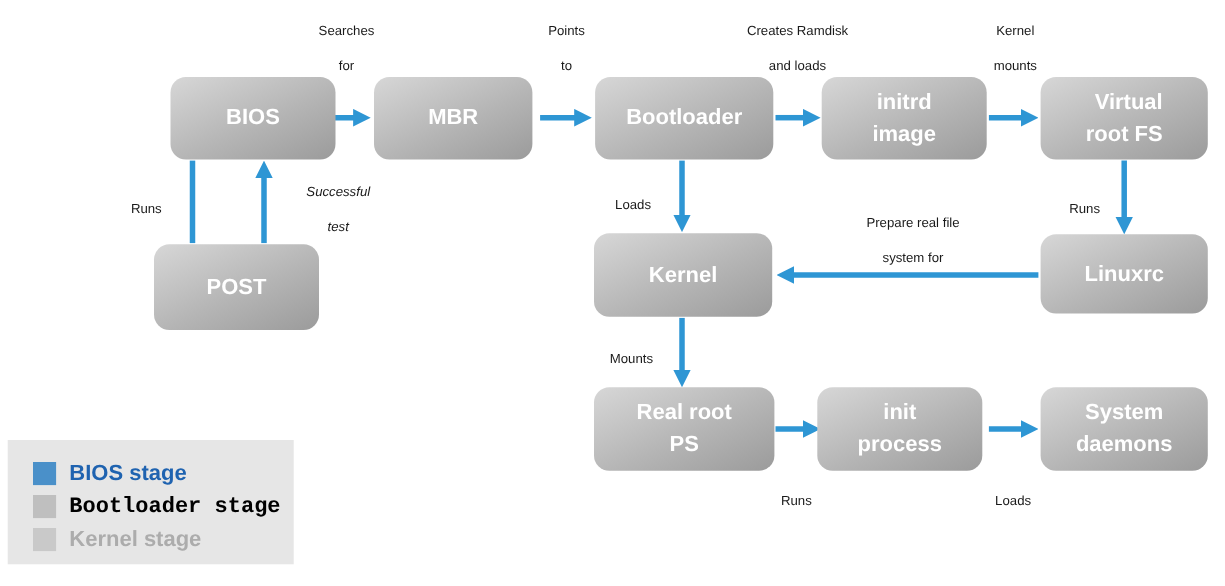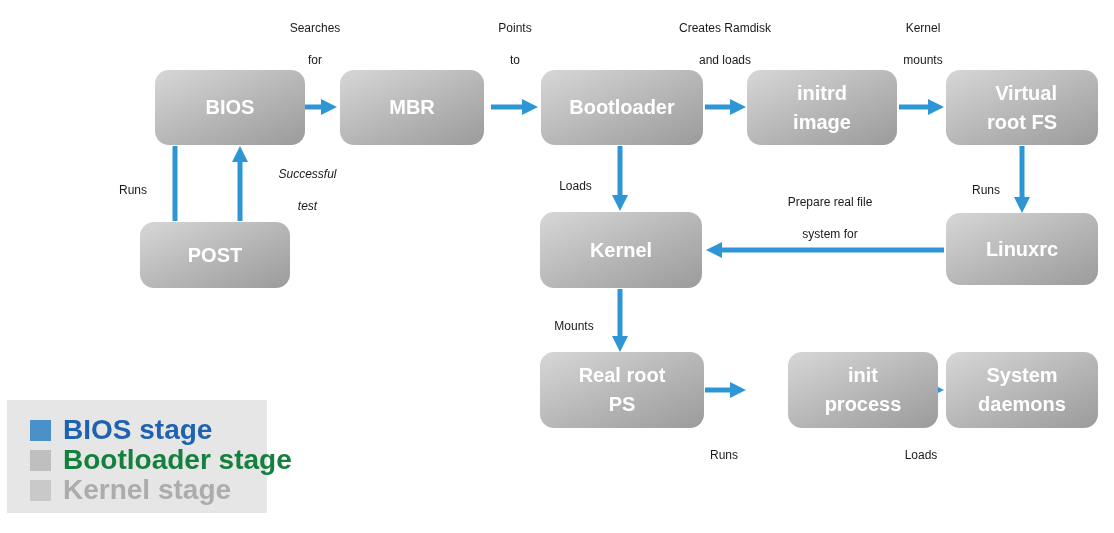--- a/index.html
+++ b/index.html
@@ -59,21 +59,21 @@
     align-items: center;
     height: 30px;
   }
   .legend-swatch {
     width: 21px; height: 21px;
     margin-right: 12px;
     flex: 0 0 auto;
   }
   .legend-label {
     font-weight: bold;
-    font-size: 28px;
+    font-size: 20px;
     white-space: nowrap;
   }
 </style>
 </head>
 <body>
 
 <div class="stage">
 
   <svg class="edges" viewBox="0 0 1114 533">
     <defs>
@@ -106,35 +106,35 @@
   </div>
   <div class="node" style="left:747px; top:70px; width:150px; height:75px;">
     <span>initrd
 image</span>
   </div>
   <div class="node" style="left:946px; top:70px; width:152px; height:75px;text-align:right;">
     <span>Virtual
 root FS</span>
   </div>
 
-  <div class="node" style="left:140px; top:222px; width:150px; height:66px;">
+  <div class="node" style="left:140px; top:222px; width:150px; height:78px;">
     <span>POST</span>
   </div>
   <div class="node" style="left:540px; top:212px; width:162px; height:76px;">
     <span>Kernel</span>
   </div>
   <div class="node" style="left:946px; top:213px; width:152px; height:72px;">
     <span>Linuxrc</span>
   </div>
 
   <div class="node" style="left:540px; top:352px; width:164px; height:76px;">
     <span>Real root
 PS</span>
   </div>
-  <div class="node" style="left:788px; top:352px; width:150px; height:76px;">
+  <div class="node" style="left:743px; top:352px; width:150px; height:76px;">
     <span>init
 process</span>
   </div>
   <div class="node" style="left:946px; top:352px; width:152px; height:76px;">
     <span>System
 daemons</span>
   </div>
 
   <div class="edge-label" style="left:240px; top:12px; width:150px;">Searches
 for</div>
@@ -155,21 +155,21 @@
   <div class="edge-label" style="left:688px; top:439px; width:72px;">Runs</div>
   <div class="edge-label" style="left:884px; top:439px; width:74px;">Loads</div>
 
   <div class="legend">
     <div class="legend-row">
       <span class="legend-swatch" style="background: rgb(74, 144, 201);"></span>
       <span class="legend-label" style="color: rgb(31, 99, 176);">BIOS stage</span>
     </div>
     <div class="legend-row">
       <span class="legend-swatch" style="background: rgb(191, 191, 191);"></span>
-      <span class="legend-label" style="color: #15803d;">Bootloader stage</span>
+      <span class="legend-label" style="color: #000000; font-family: Liberation Mono, monospace;">Bootloader stage</span>
     </div>
     <div class="legend-row">
       <span class="legend-swatch" style="background: rgb(201, 201, 201);"></span>
       <span class="legend-label" style="color: rgb(172, 172, 172);">Kernel stage</span>
     </div>
   </div>
 
 </div>
 
 </body></html>

